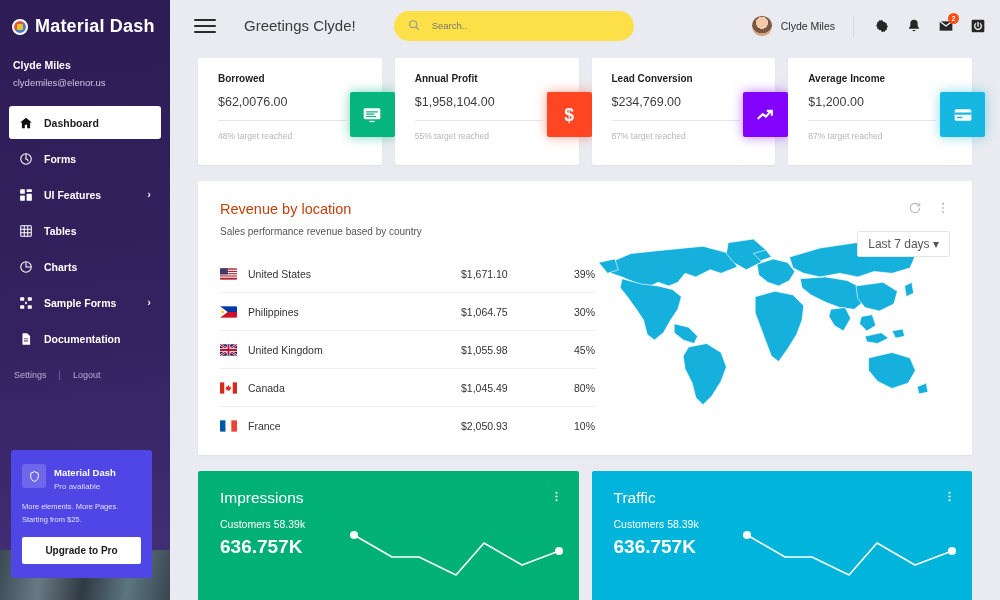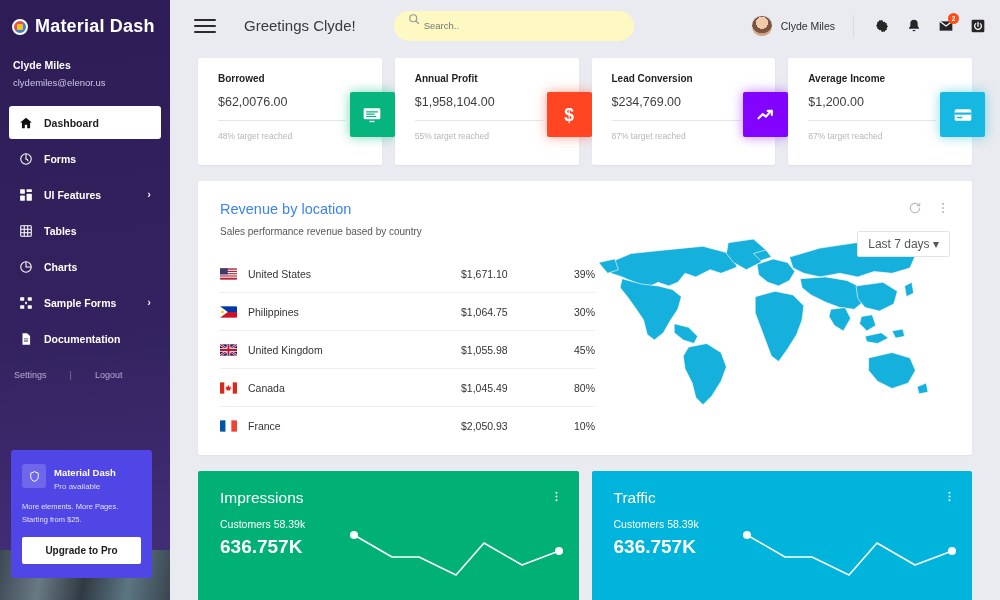--- a/index.html
+++ b/index.html
@@ -42,21 +42,21 @@
     height: 33px; margin: 3px 9px; padding: 0 10px;
     border-radius: 3px; cursor: pointer;
     font-size: 10.5px; font-weight: 700; color: #ffffff;
     position: relative;
   }
   .nav-item.active { background: #ffffff; color: #1c1c1c; }
   .nav-item .ico { width: 14px; height: 14px; display: flex; align-items: center; justify-content: center; flex: 0 0 14px; }
   .nav-item .ico svg { width: 14px; height: 14px; display: block; }
   .nav-item .chev { position: absolute; right: 10px; font-size: 11px; opacity: .9; line-height: 1; }
 
-  .sub-links { display: flex; align-items: center; gap: 23px; padding: 12px 0 0 14px; font-size: 9px; color: #b7abd4; }
+  .sub-links { display: flex; align-items: center; gap: 12px; padding: 12px 0 0 14px; font-size: 9px; color: #b7abd4; }
   .sub-links span { cursor: pointer; }
   .sub-divider { opacity: .55; }
 
   .promo {
     position: absolute; left: 11px; right: 18px; bottom: 22px;
     background: #4f46e5; border-radius: 3px; padding: 12px 11px 14px 11px;
   }
   .promo-head { display: flex; align-items: center; gap: 8px; }
   .promo-badge {
     width: 24px; height: 24px; border-radius: 3px; flex: 0 0 24px;
@@ -79,22 +79,22 @@
   }
 
   
   .main { flex: 1; height: 600px; background: #e9ebf0; overflow: hidden; position: relative; }
 
   .topbar { height: 58px; display: flex; align-items: center; padding: 0 14px 7px 24px; }
   .hamburger { width: 22px; display: flex; flex-direction: column; gap: 4px; cursor: pointer; }
   .hamburger i { display: block; height: 2px; background: #2b2b2b; border-radius: 2px; }
   .greeting { font-size: 15px; color: #3a3a3a; margin-left: 28px; }
   .searchbox {
-    margin-left: 38px; width: 240px; height: 30px; background: #fef9c3; border-radius: 16px;
-    display: flex; gap: 4px; padding: 0 14px;
+    margin-left: 38px; width: 240px; height: 30px; background: #fde047; border-radius: 16px;
+    display: flex; align-items: center; gap: 12px; padding: 0 14px;
   }
   .searchbox svg { width: 12px; height: 12px; flex: 0 0 12px; }
   .searchbox input {
     border: 0; outline: none; background: transparent; width: 100%;
     font-size: 9.5px; color: #6c6c6c; font-family: "Liberation Sans", sans-serif;
   }
   .topbar-right { margin-left: auto; display: flex; align-items: center; gap: 0; }
   .profile { display: flex; align-items: center; gap: 8px; padding-right: 18px; border-right: 1px solid #d6d9e0; }
   .avatar {
     width: 22px; height: 22px; border-radius: 50%; flex: 0 0 22px;
@@ -130,21 +130,21 @@
   }
   .stat-icon svg { width: 20px; height: 20px; }
 
   
   .revenue-card {
     background: #fff; border-radius: 2px; margin-top: 16px; height: 274px;
     padding: 20px 22px 0 22px; position: relative; display: flex;
     box-shadow: 0 1px 2px rgba(20,20,40,.05);
   }
   .rev-left { width: 375px; flex: 0 0 375px; }
-  .rev-title { font-size: 14.5px; color: #3b82f6; }
+  .rev-title { font-size: 14.5px; color: #c2410c; }
   .rev-sub { font-size: 10px; color: #575757; margin-top: 9px; }
   .rev-table { margin-top: 18px; }
   .rev-row {
     display: flex; align-items: center; height: 38px;
     border-bottom: 1px solid #eceef1;
   }
   .rev-row:last-child { border-bottom: 0; justify-content: flex-end; }
   .flag { width: 17px; height: 12px; flex: 0 0 17px; border-radius: 1px; overflow: hidden; }
   .flag svg { width: 17px; height: 12px; display: block; }
   .rev-country { font-size: 10.5px; color: #333; margin-left: 11px; flex: 1; }

